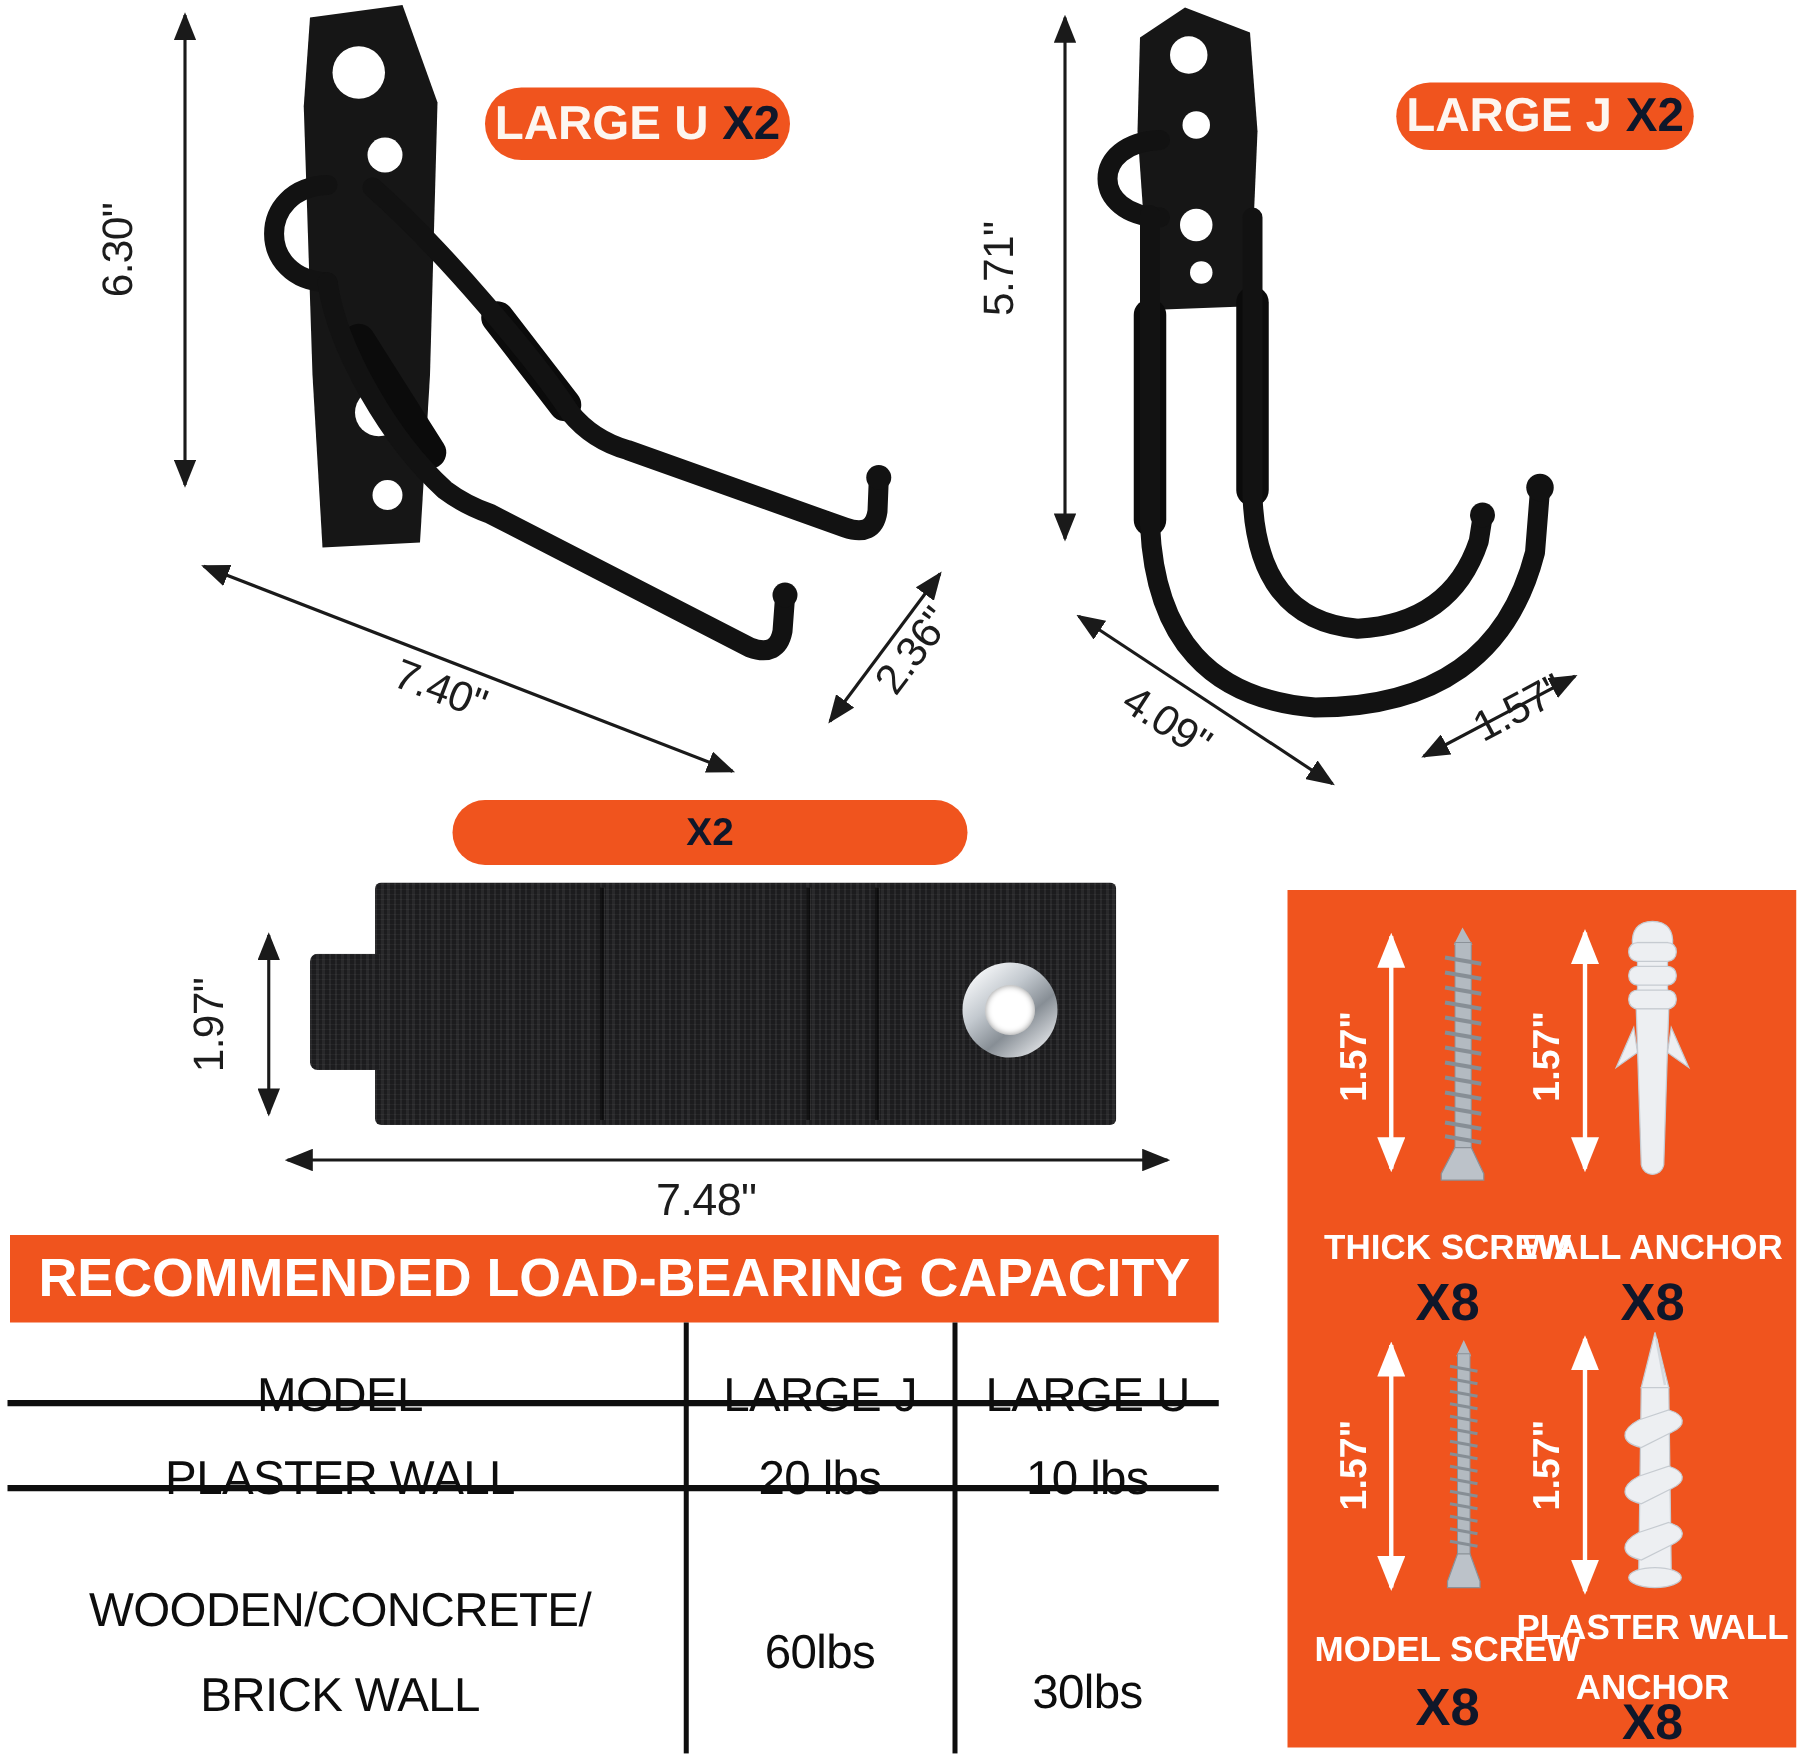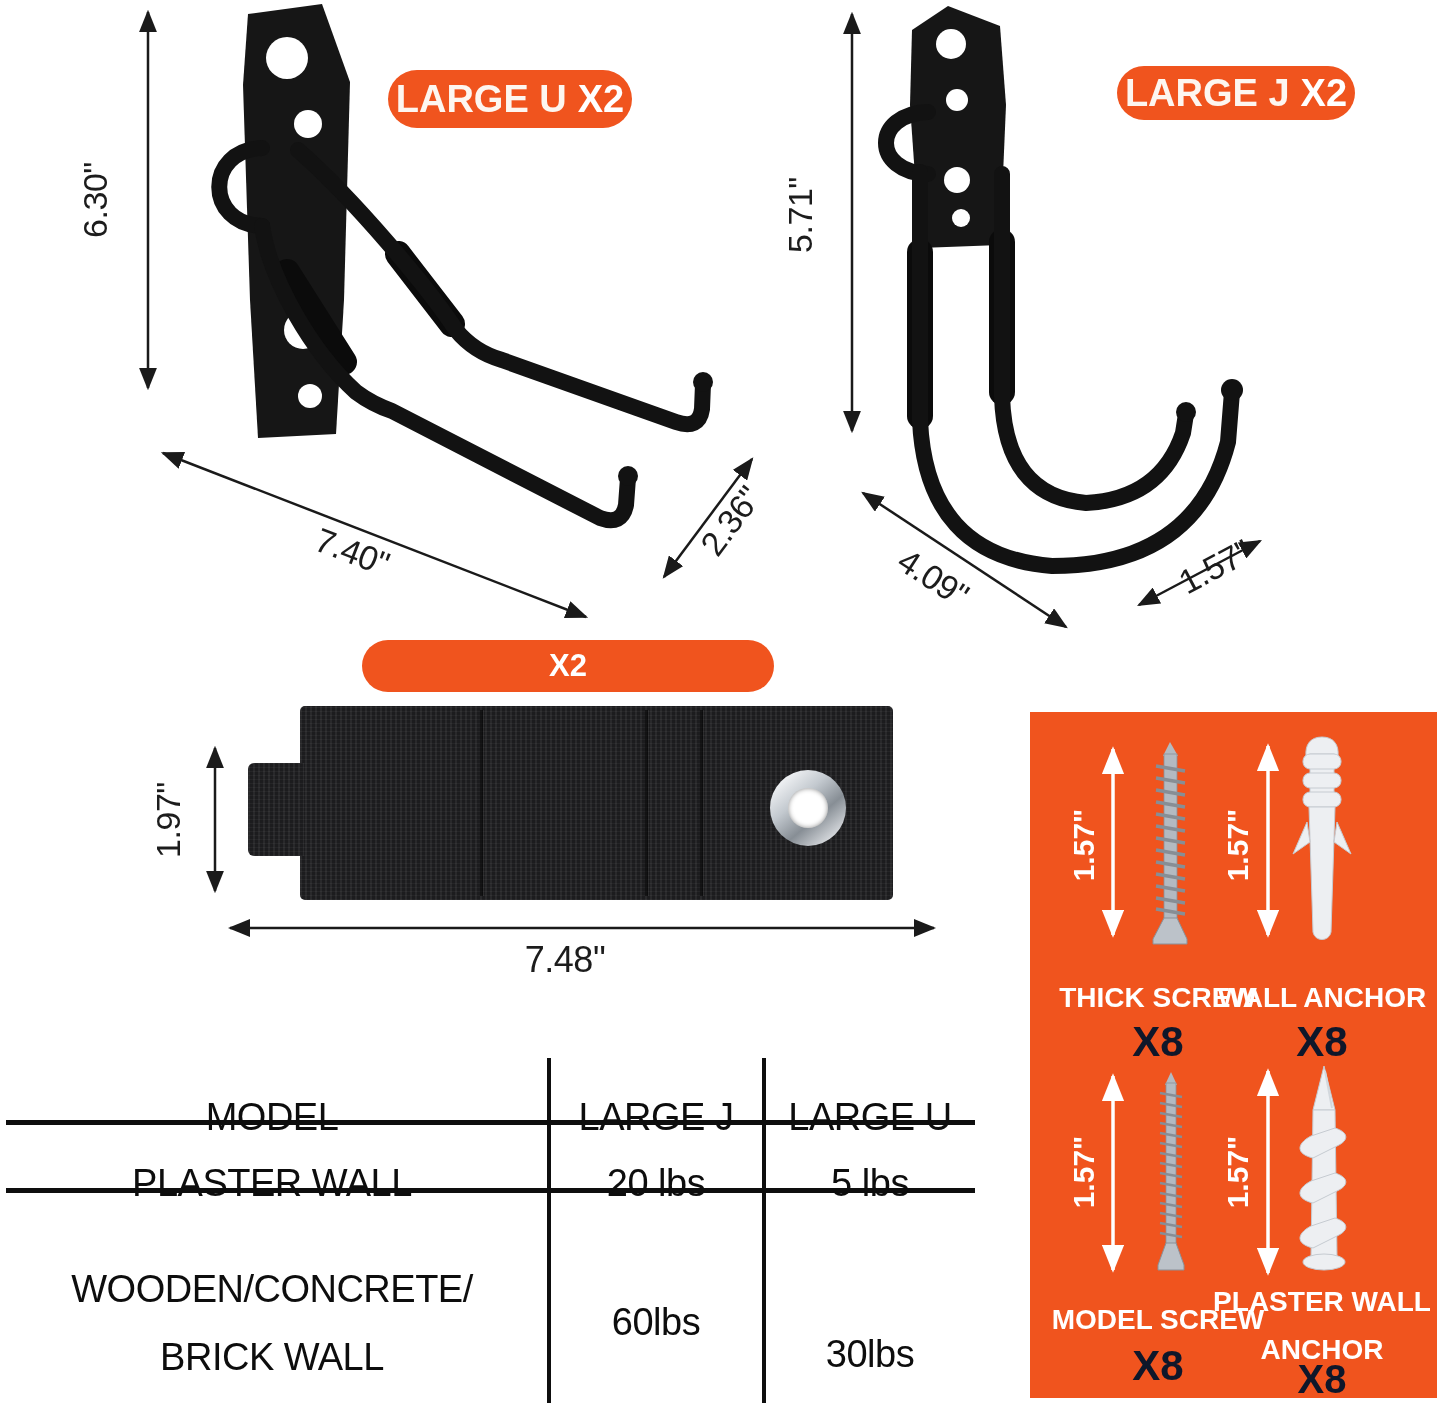--- a/index.html
+++ b/index.html
@@ -12,21 +12,21 @@
   .wire{fill:none;stroke:#121212;stroke-width:16;stroke-linecap:round;stroke-linejoin:round;}
   .foam{fill:none;stroke:#0b0b0b;stroke-width:26;stroke-linecap:round;}
   .dim{stroke:#1a1a1a;stroke-width:2.5;}
   .dimw{stroke:#ffffff;stroke-width:3.5;}
   
   .pill{
     position:absolute;background:#F0541E;border-radius:999px;z-index:3;
     display:flex;align-items:center;justify-content:center;gap:11px;
     color:#fdf6f0;font-weight:bold;white-space:nowrap;
   }
-  .pill .qty{color:#ffffff;}
+  .pill .qty{color:#0f172a;}
   
   .lbl{position:absolute;transform:translate(-50%,-50%);white-space:nowrap;z-index:3;}
   .dim-label{font-size:34px;color:#1c1c1c;letter-spacing:-0.5px;}
   
   .banner{
     position:absolute;left:8px;top:988px;width:967px;height:70px;background:#F0541E;z-index:1;
     display:flex;align-items:center;justify-content:center;
     color:#fff;font-weight:bold;font-size:43px;letter-spacing:0px;white-space:nowrap;
   }
   .hline{position:absolute;left:6px;width:969px;height:5px;background:#0e0e0e;z-index:1;}
@@ -53,33 +53,34 @@
   .pqty{color:#0f172a;font-weight:800;font-size:42px;}
   .psize{color:#ffffff;font-weight:bold;font-size:30px;}
 </style>
 </head>
 <body>
 
 <div id="canvas">
 
   <div class="panel"></div>
 
+  <div class="banner">RECOMMENDED LOAD-BEARING CAPACITY</div>
 
   <div class="hline" style="top:1120px;"></div>
   <div class="hline" style="top:1188px;"></div>
   <div class="vline" style="left:547px;top:1058px;height:345px;"></div>
   <div class="vline" style="left:762px;top:1058px;height:345px;"></div>
 
   <div class="lbl cell" style="left:272px;top:1090px;">MODEL</div>
   <div class="lbl cell" style="left:656px;top:1090px;">LARGE J</div>
   <div class="lbl cell" style="left:870px;top:1090px;">LARGE U</div>
 
   <div class="lbl cell" style="left:272px;top:1156px;">PLASTER WALL</div>
   <div class="lbl cell" style="left:656px;top:1156px;">20 lbs</div>
-  <div class="lbl cell" style="left:870px;top:1156px;">5 lbs</div>
+  <div class="lbl cell" style="left:870px;top:1156px;">10 lbs</div>
 
   <div class="lbl cell" style="left:272px;top:1262px;">WOODEN/CONCRETE/</div>
   <div class="lbl cell" style="left:272px;top:1330px;">BRICK WALL</div>
   <div class="lbl cell" style="left:656px;top:1295px;">60lbs</div>
   <div class="lbl cell" style="left:870px;top:1327px;">30lbs</div>
 
   <div class="strap-body">
     <div class="seam" style="left:180px;"></div>
     <div class="seam" style="left:345px;"></div>
     <div class="seam" style="left:400px;"></div>

